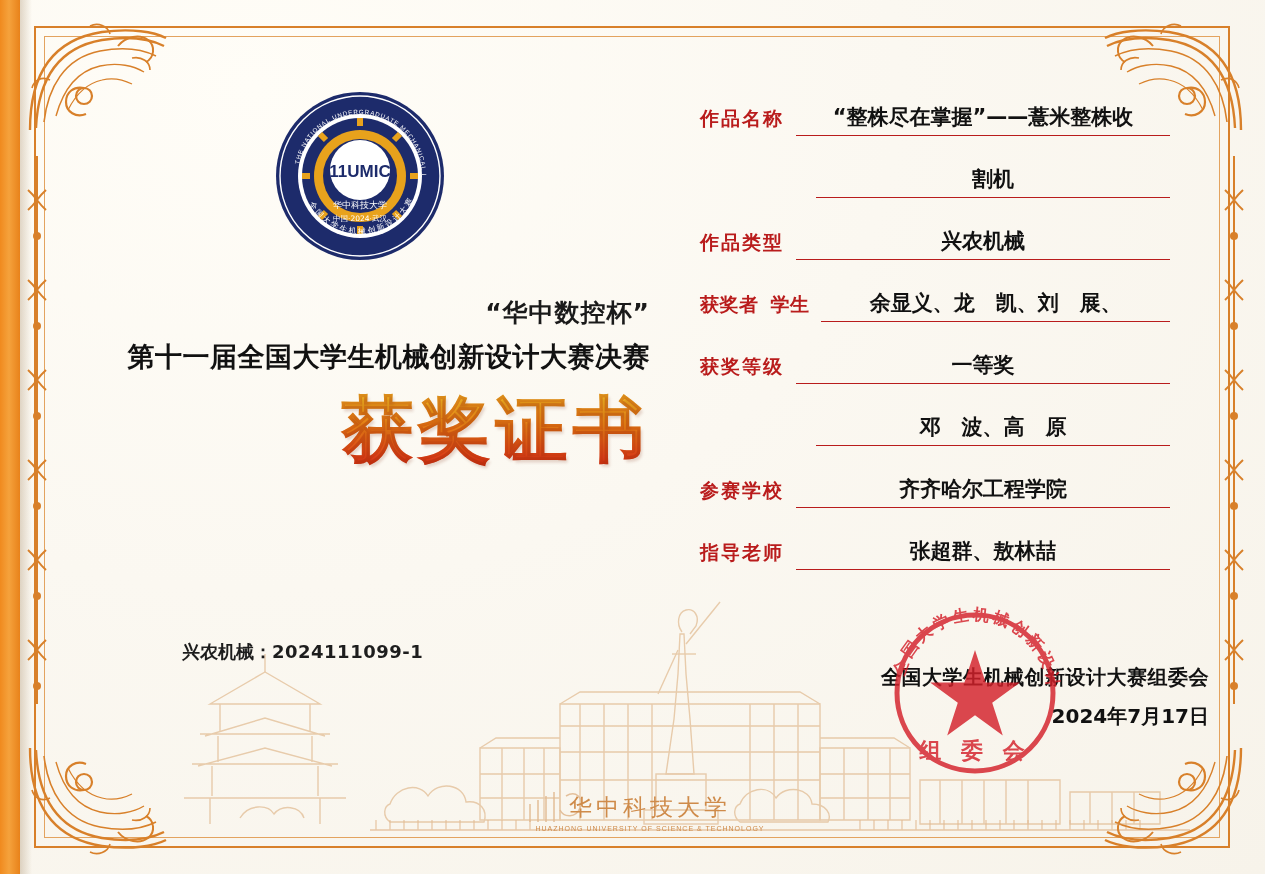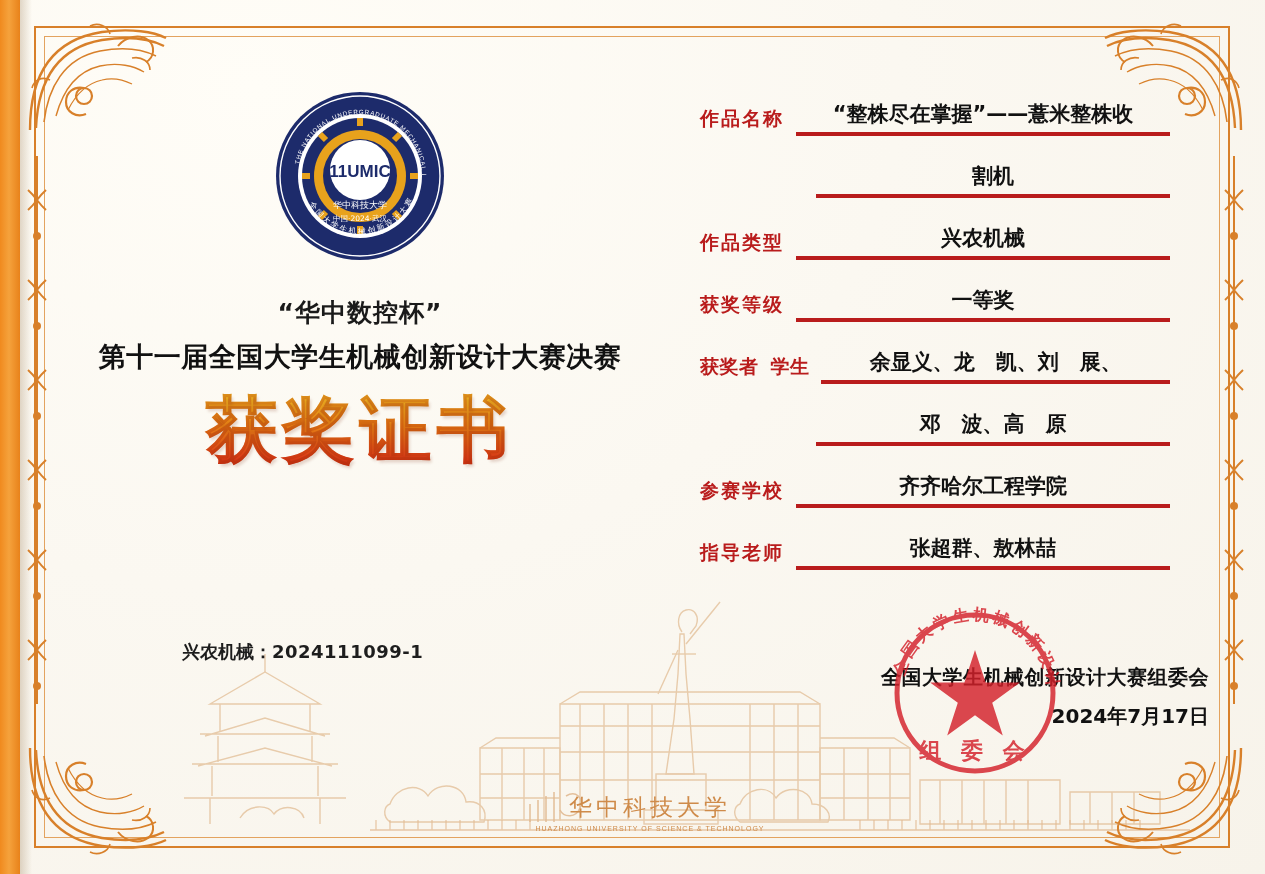--- a/index.html
+++ b/index.html
@@ -76,21 +76,21 @@
   }
   .side-orn svg { display:block; width:100%; height:100%; }
   .side-orn.left  { left: 24px;  top: 150px; height: 560px; }
   .side-orn.right { right: 18px; top: 150px; height: 560px; }
 
   
   .left-col {
     position: absolute;
     left: 70px; top: 90px;
     width: 580px;
-    text-align: center;
+    text-align: right;
   }
 
   .emblem {
     margin: 0 auto;
     width: 172px;
     height: 172px;
     position: relative;
   }
   .emblem svg { display:block; }
 
@@ -155,21 +155,21 @@
     font-weight: bold;
     color: #b91c1c;
     white-space: nowrap;
     font-family: Liberation Mono, monospace;
     letter-spacing: 2px;
     padding-bottom: 4px;
   }
   .field-label.narrow { letter-spacing: 0.5px; }
   .field-value {
     flex: 1;
-    border-bottom: 4px solid #b91c1c;
+    border-bottom: 1px solid #b91c1c;
     text-align: center;
     font-size: 21px;
     font-weight: bold;
     color: #111;
     font-family: "DejaVu Sans", sans-serif;
     padding: 0 6px 4px 6px;
     margin-left: 12px;
     white-space: nowrap;
     overflow: hidden;
   }
@@ -510,27 +510,27 @@
     <div class="row-cont">
       <div class="field-value cont">割机</div>
     </div>
 
     <div class="field-row">
       <div class="field-label">作品类型</div>
       <div class="field-value">兴农机械</div>
     </div>
 
     <div class="field-row">
+      <div class="field-label narrow">获奖者 学生</div>
+      <div class="field-value">余显义、龙　凯、刘　展、</div>
+    </div>
+
+    <div class="field-row">
       <div class="field-label">获奖等级</div>
       <div class="field-value">一等奖</div>
-    </div>
-
-    <div class="field-row">
-      <div class="field-label narrow">获奖者 学生</div>
-      <div class="field-value">余显义、龙　凯、刘　展、</div>
     </div>
 
     <div class="row-cont">
       <div class="field-value cont">邓　波、高　原</div>
     </div>
 
     <div class="field-row">
       <div class="field-label">参赛学校</div>
       <div class="field-value">齐齐哈尔工程学院</div>
     </div>

